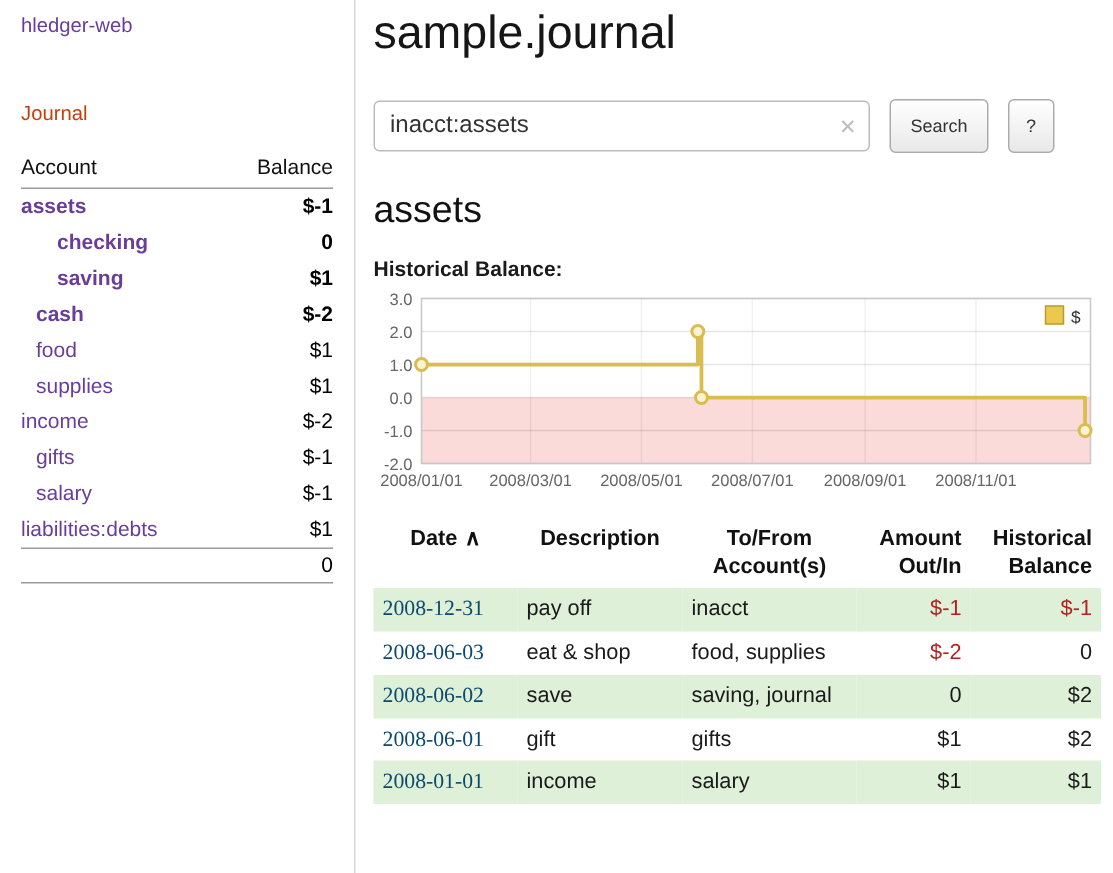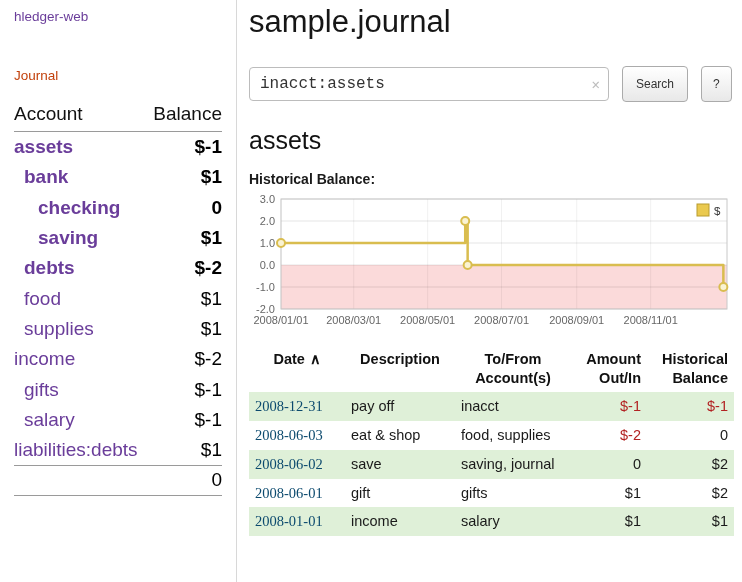--- a/index.html
+++ b/index.html
@@ -7,38 +7,38 @@
   body {
     font-family:"Liberation Sans", sans-serif;
     background:#ffffff; color:#1a1a1a; overflow:hidden;
   }
   .page { display:flex; height:100%; }
 
   
   .sidebar { flex:0 0 237px; width:237px; border-right:1px solid #d8d8d8; padding:9px 14px 0 14px; }
   .applink { color:#6a3d9a; font-size:13.5px; margin-bottom:44px; cursor:pointer; }
   .navlink { color:#c2410c; font-size:13.5px; margin-bottom:17px; cursor:pointer; }
-  table.accounts { width:100%; border-collapse:collapse; font-size:19px; }
+  table.accounts { width:100%; border-collapse:collapse; font-size:14px; }
   table.accounts th { font-weight:400; color:#111; text-align:left; padding:3px 0 6px; border-bottom:1px solid #9a9a9a; }
   table.accounts th.bal-h { text-align:right; }
   table.accounts td { padding:3px 0; line-height:1.28; }
   td.bal { text-align:right; color:#000; }
   .acct { color:#6a3d9a; text-decoration:none; cursor:pointer; display:inline-block; }
   .ind0 { padding-left:0; } .ind1 { padding-left:10px; } .ind2 { padding-left:24px; }
   .b { font-weight:700; }
   .neg-strong { color:#9e2b2b; }
   .neg-muted  { color:#c28b8b; }
   .plain { color:#000; }
   table.accounts tfoot td { border-top:1px solid #9a9a9a; border-bottom:1px solid #9a9a9a; padding:2px 0; }
 
   
   .main { flex:1 1 auto; padding:0 8px 0 12px; }
   h1.title { font-size:31px; font-weight:400; color:#161616; margin:4px 0 26px; }
   .searchrow { display:flex; align-items:center; gap:13px; margin-bottom:24px; }
-  .searchbox { position:relative; width:360px;font-family:Liberation Mono, monospace; }
+  .searchbox { position:relative; width:331px; }
   .searchbox input {
     width:100%; height:34px; border:1px solid #bcbcbc; border-radius:4px;
     padding:0 30px 0 10px; font-size:16px; font-family:inherit; color:#333; outline:none;
   }
   .clear-icon { position:absolute; right:9px; top:50%; transform:translateY(-50%); color:#bdbdbd; font-size:14px; cursor:pointer; }
   .btn {
     font-family:inherit; font-size:12px; color:#333;
     background:linear-gradient(#ffffff,#e8e8e8);
     border:1px solid #ababab; border-radius:4px; padding:0 13px; height:36px; cursor:pointer;
   }
@@ -76,33 +76,29 @@
           <th>Account</th>
           <th class="bal-h">Balance</th>
         </tr>
       </thead>
       <tbody>
           <tr>
             <td><a class="acct ind0 b">assets</a></td>
             <td class="bal neg-strong b">$-1</td>
           </tr>
           <tr>
-            <td><a class="acct ind1 b">bank</a></td>
-            <td class="bal plain b">$1</td>
-          </tr>
-          <tr>
             <td><a class="acct ind2 b">checking</a></td>
             <td class="bal plain b">0</td>
           </tr>
           <tr>
             <td><a class="acct ind2 b">saving</a></td>
             <td class="bal plain b">$1</td>
           </tr>
           <tr>
-            <td><a class="acct ind1 b">debts</a></td>
+            <td><a class="acct ind1 b">cash</a></td>
             <td class="bal neg-strong b">$-2</td>
           </tr>
           <tr>
             <td><a class="acct ind1">food</a></td>
             <td class="bal plain">$1</td>
           </tr>
           <tr>
             <td><a class="acct ind1">supplies</a></td>
             <td class="bal plain">$1</td>
           </tr>

